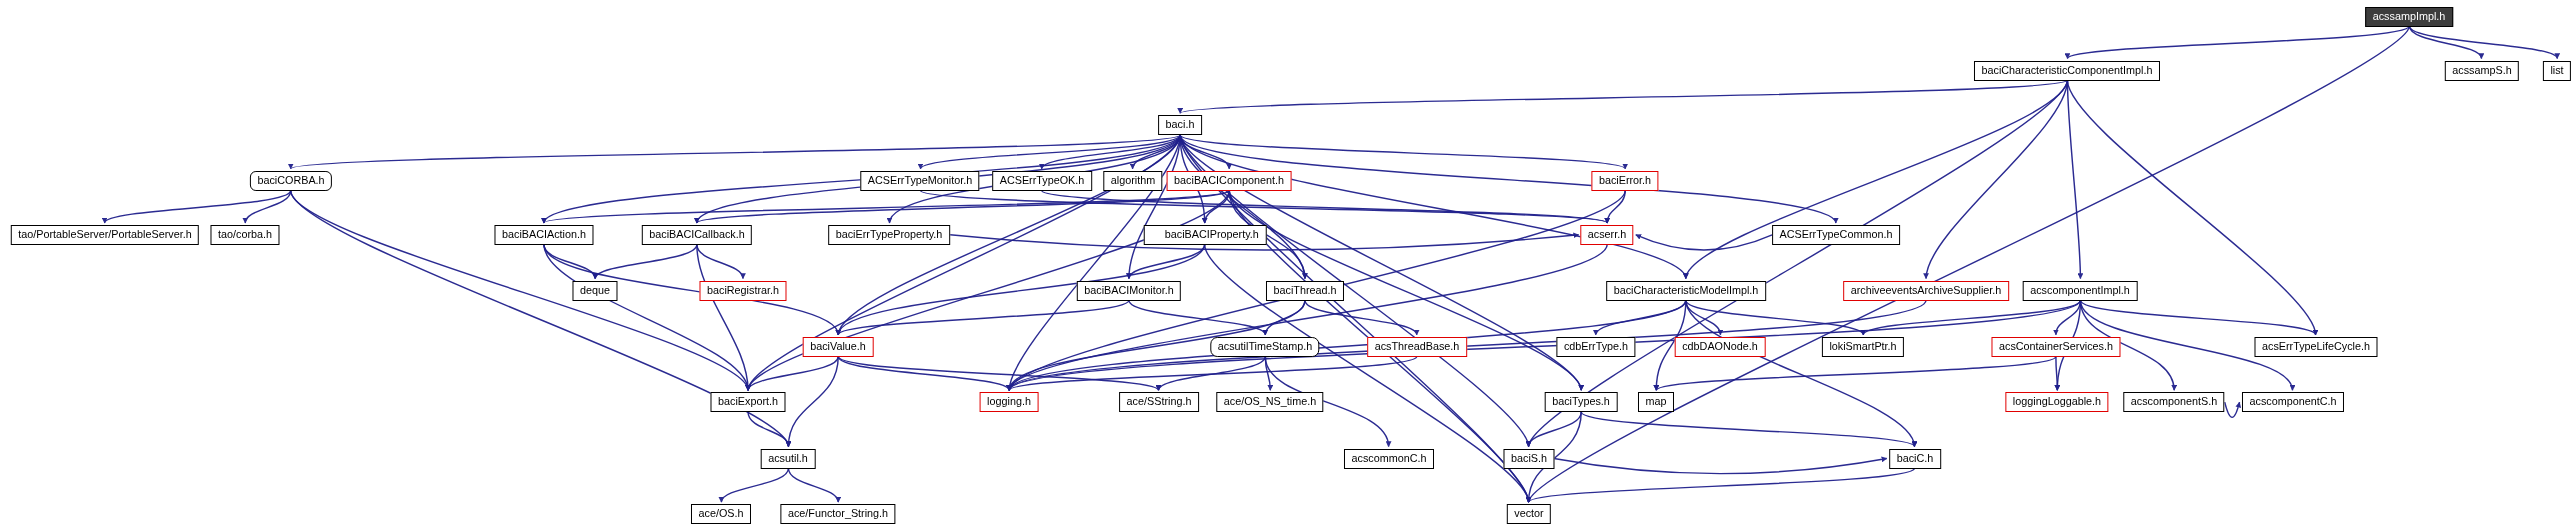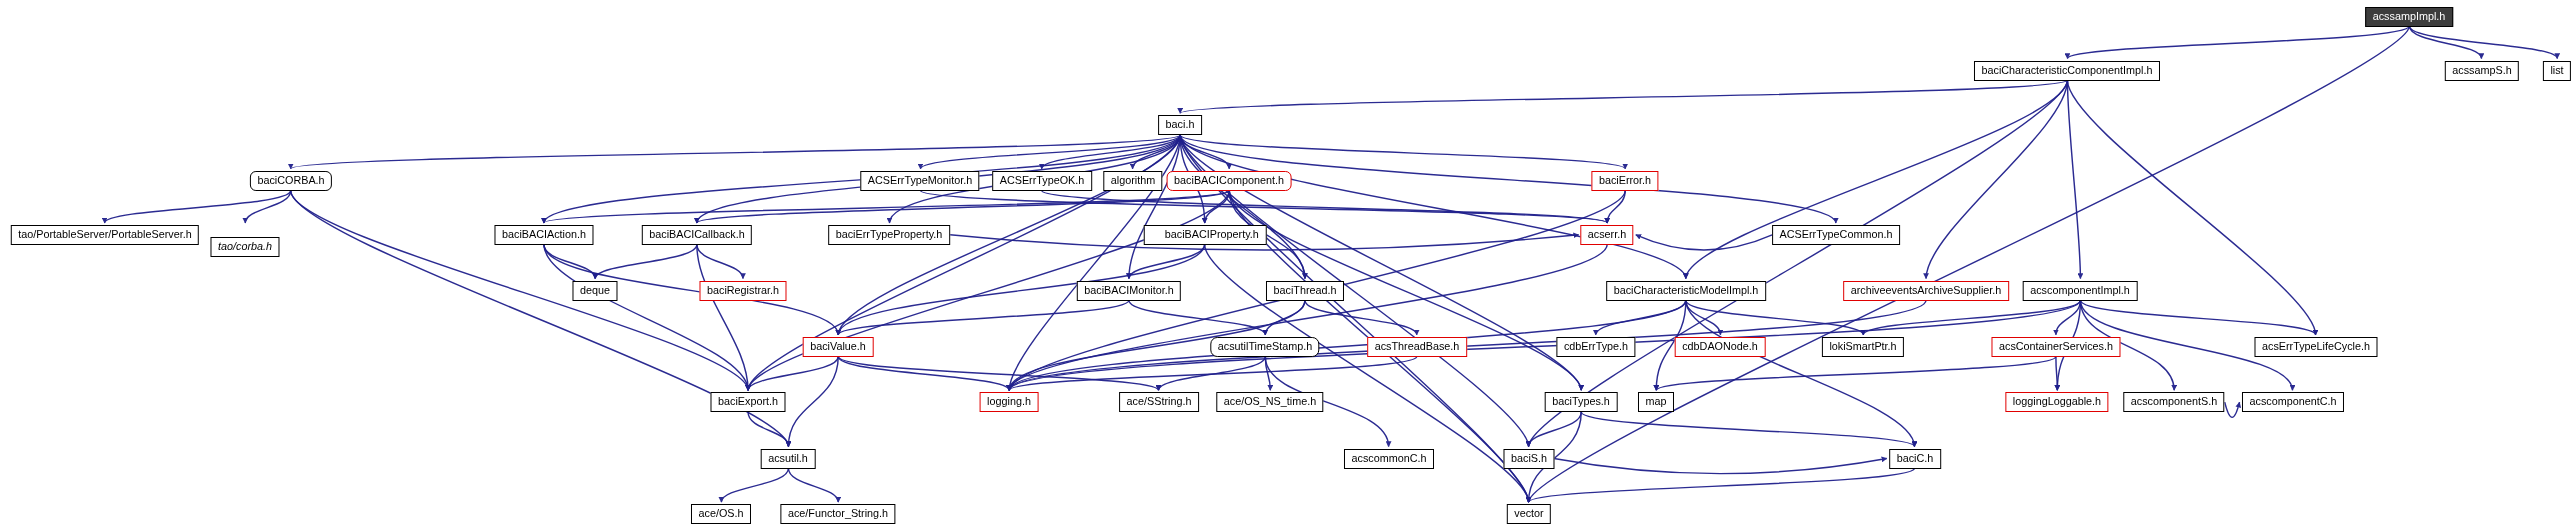--- a/index.html
+++ b/index.html
@@ -130,24 +130,24 @@
 
 <div class="node root" style="left: 2409px; top: 6.5px;"><span>acssampImpl.h</span></div>
     <div class="node" style="left: 2067px; top: 61px;"><span>baciCharacteristicComponentImpl.h</span></div>
     <div class="node" style="left: 2482px; top: 61px;"><span>acssampS.h</span></div>
     <div class="node" style="left: 2557px; top: 61px;"><span>list</span></div>
     <div class="node" style="left: 1180px; top: 115px;"><span>baci.h</span></div>
     <div class="node" style="left: 291px; top: 171px; border-radius: 6px;"><span>baciCORBA.h</span></div>
     <div class="node" style="left: 920px; top: 171px;"><span>ACSErrTypeMonitor.h</span></div>
     <div class="node" style="left: 1042px; top: 171px;"><span>ACSErrTypeOK.h</span></div>
     <div class="node" style="left: 1133px; top: 171px;"><span>algorithm</span></div>
-    <div class="node truncated" style="left: 1229px; top: 171px; border-radius: 6px;"><span>baciBACIComponent.h</span></div>
+    <div class="node truncated" style="left: 1229px; top: 171px;"><span>baciBACIComponent.h</span></div>
     <div class="node truncated" style="left: 1625px; top: 171px;"><span>baciError.h</span></div>
     <div class="node" style="left: 105px; top: 225px;"><span>tao/PortableServer/PortableServer.h</span></div>
-    <div class="node" style="left: 245px; top: 237px; font-style: italic;"><span>tao/corba.h</span></div>
+    <div class="node" style="left: 245px; top: 225px;"><span>tao/corba.h</span></div>
     <div class="node" style="left: 544px; top: 225px;"><span>baciBACIAction.h</span></div>
     <div class="node" style="left: 697px; top: 225px;"><span>baciBACICallback.h</span></div>
     <div class="node" style="left: 889px; top: 225px;"><span>baciErrTypeProperty.h</span></div>
     <div class="node" style="left: 1205px; top: 225px; padding-left: 20px;"><span>baciBACIProperty.h</span></div>
     <div class="node truncated" style="left: 1607px; top: 225px;"><span>acserr.h</span></div>
     <div class="node" style="left: 1836px; top: 225px;"><span>ACSErrTypeCommon.h</span></div>
     <div class="node" style="left: 595px; top: 281px;"><span>deque</span></div>
     <div class="node truncated" style="left: 743px; top: 281px;"><span>baciRegistrar.h</span></div>
     <div class="node" style="left: 1129px; top: 281px;"><span>baciBACIMonitor.h</span></div>
     <div class="node" style="left: 1305px; top: 281px;"><span>baciThread.h</span></div>

